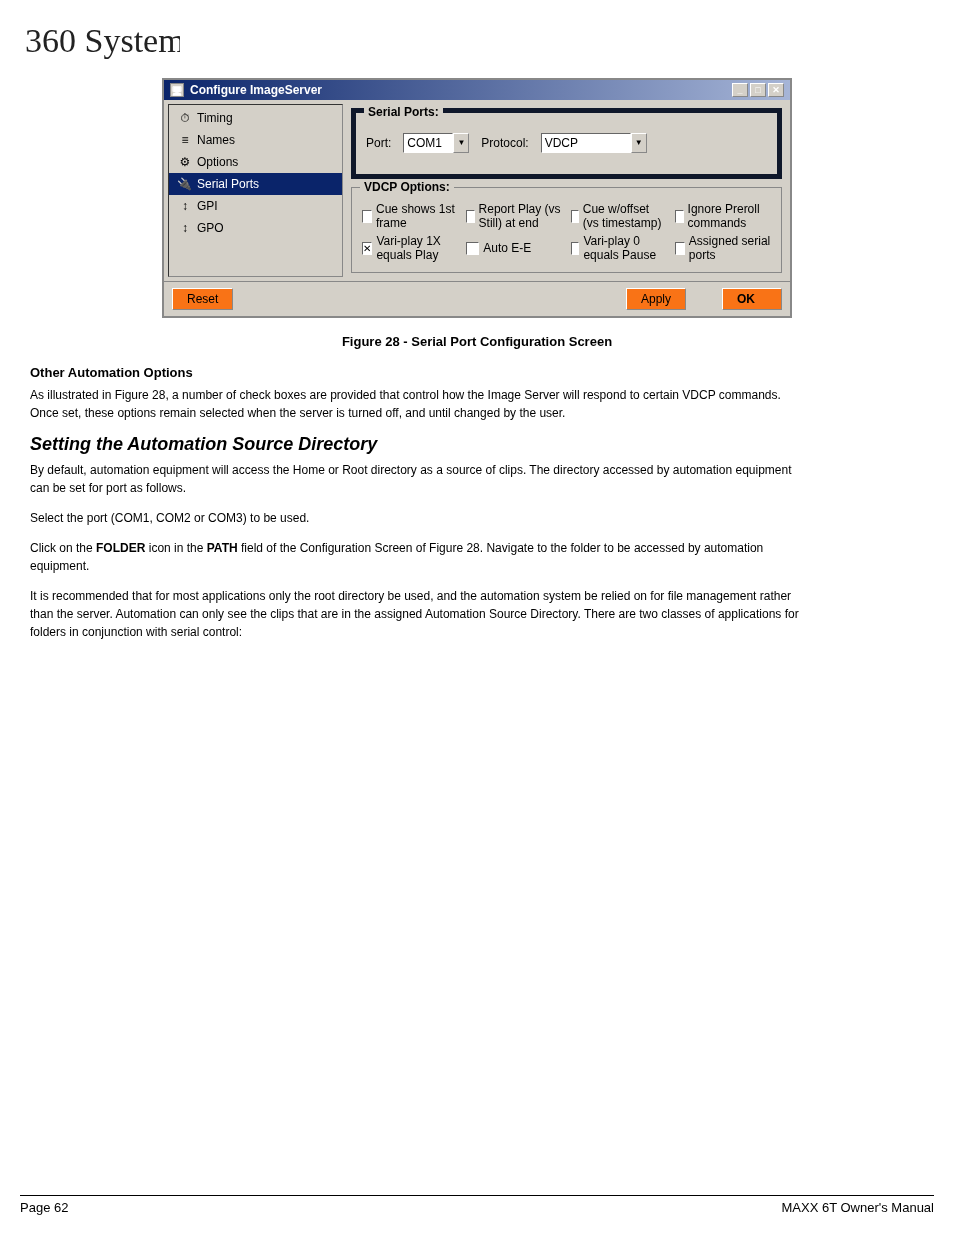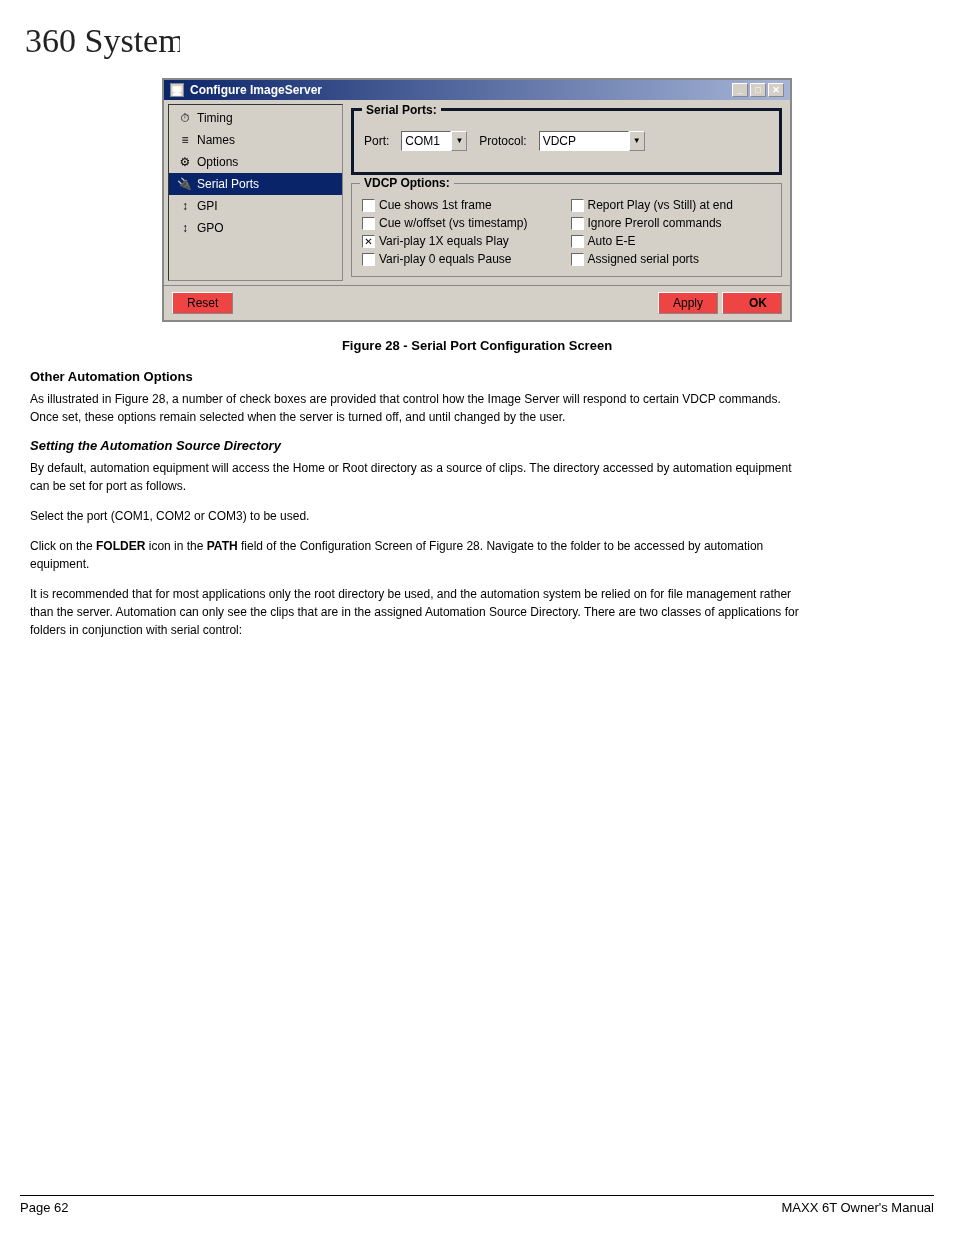--- a/index.html
+++ b/index.html
@@ -107,21 +107,21 @@
       font-size: 12px;
     }
 
     
     .main-content {
       flex: 1;
       padding: 4px;
     }
 
     .group-box {
-      border: 3px solid #0f172a;
+      border: 5px solid #0f172a;
       padding: 6px 10px 10px 10px;
       margin-bottom: 8px;
       position: relative;
     }
 
     .group-box-title {
       position: absolute;
       top: -8px;
       left: 8px;
       background: #d4d0c8;
@@ -232,21 +232,21 @@
       top: -8px;
       left: 8px;
       background: #d4d0c8;
       padding: 0 4px;
       font-size: 12px;
       font-weight: bold;
     }
 
     .checkbox-grid {
       display: grid;
-      grid-template-columns: 1fr 1fr;
+      grid-template-columns: 1fr 1fr 1fr 1fr;
       gap: 4px 8px;
       margin-top: 6px;
     }
 
     .checkbox-row {
       display: flex;
       align-items: center;
       gap: 4px;
     }
 
@@ -279,29 +279,29 @@
     .dialog-footer {
       background: #d4d0c8;
       border-top: 1px solid #888;
       padding: 6px 8px;
       display: flex;
       justify-content: space-between;
       align-items: center;
     }
 
     .win-button {
-      background: #ef4444;
+      background: #f97316;
       border: 1px solid #888;
       border-top-color: #fff;
       border-left-color: #fff;
       padding: 3px 14px;
       font-size: 12px;
       cursor: pointer;
       min-width: 60px;
-      text-align: right;
+      text-align: left;
     }
 
     .footer-right {
       display: flex;
       gap: 4px;
     }
 
     
     .figure-caption {
       text-align: center;
@@ -316,21 +316,21 @@
       max-width: 800px;
     }
 
     .section-heading {
       font-size: 13px;
       font-weight: bold;
       margin-bottom: 6px;
     }
 
     .subsection-heading {
-      font-size: 13px;
+      font-size: 18px;
       font-weight: bold;
       font-style: italic;
       margin-bottom: 6px;
       margin-top: 6px;
     }
 
     .doc-paragraph {
       font-size: 12px;
       line-height: 1.5;
       margin-bottom: 12px;
@@ -471,21 +471,21 @@
 
         </div>
       </div>
     </div>
   </div>
 
   <div class="dialog-footer">
     <button class="win-button">Reset</button>
     <div class="footer-right">
       <button class="win-button">Apply</button>
-      <button class="win-button" style="font-weight:bold;">OK</button>
+      <button class="win-button" style="font-weight:bold;margin-left:32px;">OK</button>
     </div>
   </div>
 </div>
 
 <p class="figure-caption">Figure 28 - Serial Port Configuration Screen</p>
 
 <div class="doc-content">
 
   <p class="section-heading">Other Automation Options</p>
   <p class="doc-paragraph">As illustrated in Figure 28, a number of check boxes are provided that control how the Image Server will respond to certain VDCP commands.  Once set, these options remain selected when the server is turned off, and until changed by the user.</p>

